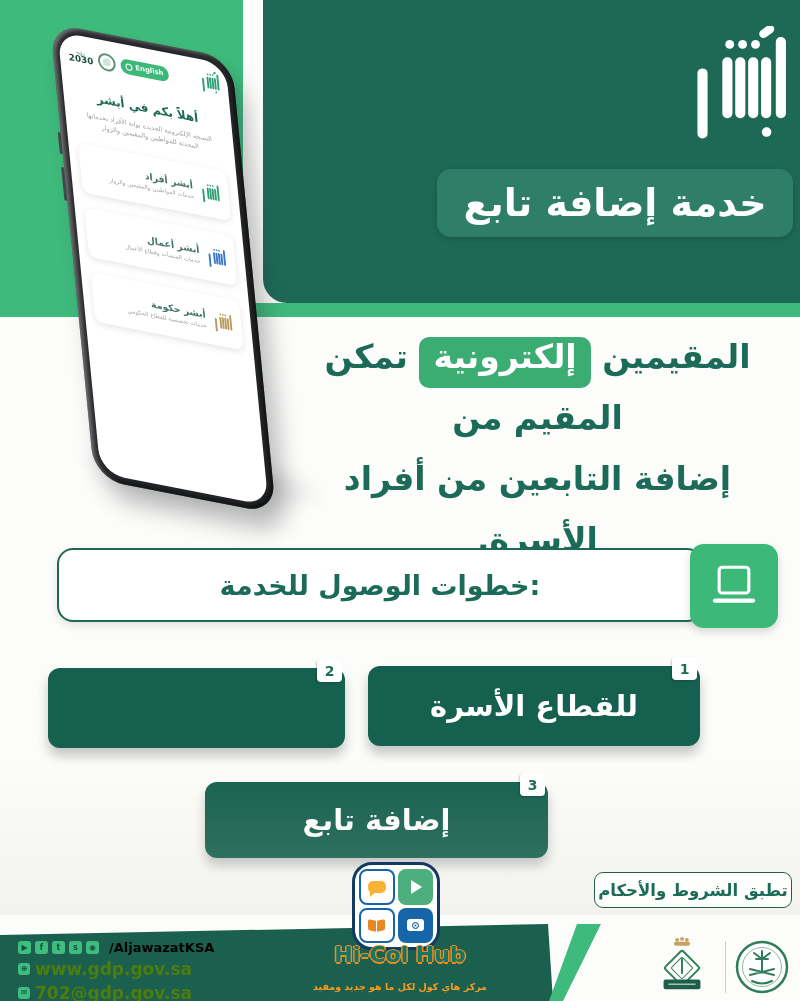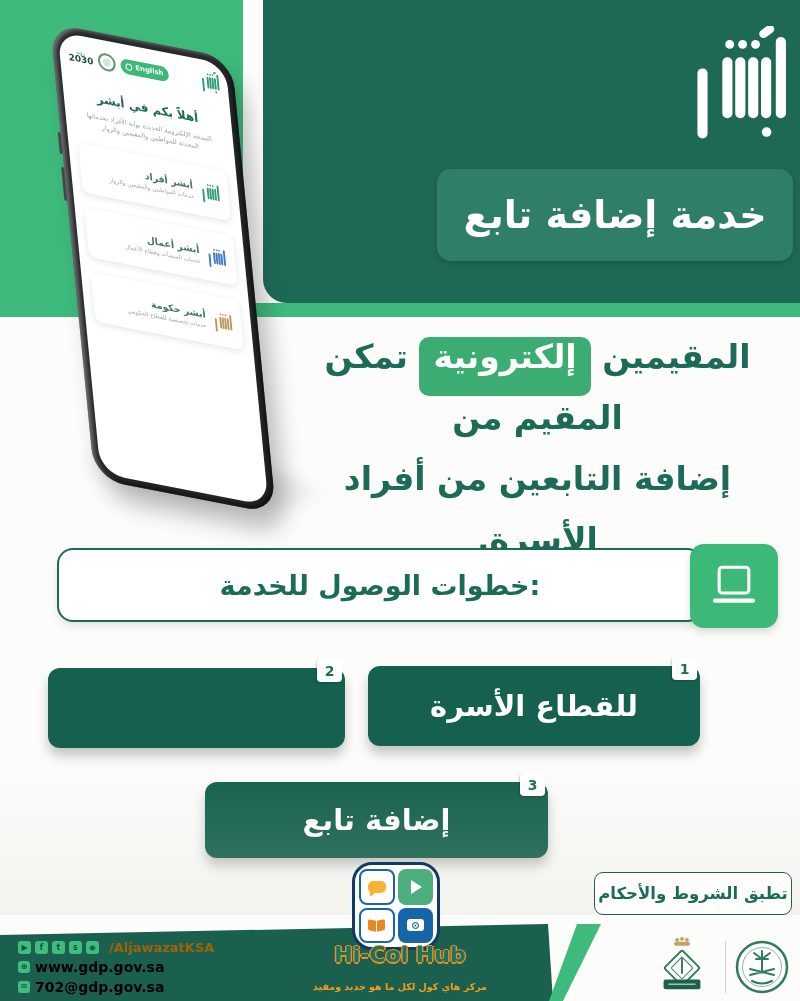--- a/index.html
+++ b/index.html
@@ -6,21 +6,21 @@
   *{box-sizing:border-box;font-family:"DejaVu Sans","Liberation Sans",sans-serif;}
   #canvas{position:relative;width:800px;height:1001px;background:#fcfcfa;overflow:hidden;margin:0 auto;}
 
   
   .green-left{position:absolute;left:0;top:0;width:243px;height:317px;background:#3EBB7C;}
   .white-gap{position:absolute;left:243px;top:0;width:20px;height:303px;background:#fcfcfa;}
   .teal-panel{position:absolute;left:263px;top:0;width:537px;height:303px;background:#1E6956;border-radius:0 0 0 24px;}
   .green-strip{position:absolute;left:243px;top:303px;width:557px;height:14px;background:#3EBB7C;border-radius:0 0 0 8px;}
 
   .absher-logo{position:absolute;left:686px;top:26px;width:104px;height:118px;}
-  .service-badge{position:absolute;left:437px;top:169px;width:356px;height:92px;background:#2F7E68;
+  .service-badge{position:absolute;left:437px;top:169px;width:356px;height:68px;background:#2F7E68;
     border-radius:14px;display:flex;align-items:center;justify-content:center;color:#fff;
     font-size:38px;font-weight:bold;box-shadow:0 2px 6px rgba(0,0,0,.18);}
 
   
   .phone-shadow{position:absolute;left:78px;top:448px;width:250px;height:58px;border-radius:50%;
     background:radial-gradient(closest-side,rgba(30,35,40,.30),rgba(30,35,40,0));filter:blur(6px);transform:rotate(9deg);}
   .phone{position:absolute;left:50px;top:23px;width:185px;height:458px;transform-origin:0 0;
     transform:matrix(0.982,0.191,0.097,0.995,0,0);background:#26282b;border-radius:30px;
     box-shadow:inset 4px 2px 4px -1px rgba(255,255,255,.35), inset -3px -3px 5px rgba(0,0,0,.6),
       10px 18px 22px rgba(35,40,45,.30);}
@@ -41,39 +41,39 @@
   .scr-card{margin:15px 10px 0;height:50px;background:#fff;border-radius:8px;
     box-shadow:0 2px 6px rgba(60,70,70,.14);display:flex;flex-direction:row-reverse;align-items:center;
     gap:7px;padding:0 9px;}
   .scr-card .ctxt{text-align:right;direction:rtl;}
   .scr-card .ct{font-size:9.5px;font-weight:bold;color:#45756a;line-height:1.2;}
   .scr-card .cs{font-size:5.8px;color:#a0a8a5;margin-top:2px;}
 
   
   .intro{position:absolute;left:280px;top:326px;width:515px;direction:rtl;text-align:center;
     font-size:33px;font-weight:bold;color:#1C6B58;line-height:1.85;}
-  .hl-pill{background:#3BAD72;color:#fff;border-radius:10px;padding:0px 14px 20px;}
+  .hl-pill{background:#3BAD72;color:#fff;border-radius:10px;padding:0px 14px 12px;}
 
   
   .steps-bar{position:absolute;left:57px;top:548px;width:646px;height:74px;background:#fff;
     border:2.5px solid #1E6956;border-radius:16px;display:flex;align-items:center;justify-content:center;
     font-size:27px;font-weight:bold;color:#1C6B58;box-shadow:0 4px 8px rgba(0,0,0,.10);}
   .laptop-box{position:absolute;left:690px;top:544px;width:88px;height:84px;background:#3CB878;
     border-radius:14px;display:flex;align-items:center;justify-content:center;box-shadow:0 4px 8px rgba(0,0,0,.15);}
 
   
   .step-btn{position:absolute;background:#15604E;border-radius:12px;display:flex;align-items:center;
     justify-content:center;color:#fff;font-weight:bold;font-size:29px;box-shadow:0 8px 12px rgba(0,0,0,.22);
     border:none;cursor:pointer;}
   .num-badge{position:absolute;top:-9px;right:3px;width:25px;height:23px;background:#fff;border-radius:4px;
     display:flex;align-items:center;justify-content:center;font-size:14px;font-weight:bold;color:#1C6B58;
     box-shadow:-1px 1px 2px rgba(0,0,0,.2);}
 
   
-  .terms{position:absolute;left:594px;top:872px;width:198px;height:43px;background:#fefefc;
+  .terms{position:absolute;left:594px;top:872px;width:198px;height:36px;background:#fefefc;
     border:1.5px solid #255e4f;border-radius:9px;display:flex;align-items:center;justify-content:center;
     font-size:16.5px;font-weight:bold;color:#1C6B58;}
 
   
   .wm-box{position:absolute;left:352px;top:862px;width:88px;height:88px;background:#fff;border:3px solid #123a63;
     border-radius:20px;display:grid;grid-template-columns:1fr 1fr;grid-template-rows:1fr 1fr;gap:3px;padding:4px;z-index:6;}
   .wm-tile{border-radius:8px;position:relative;display:flex;align-items:center;justify-content:center;}
   .wm-tl{border:2.5px solid #1565a7;background:#fff;}
   .wm-tr{background:#4DAE7E;}
   .wm-bl{border:2.5px solid #1565a7;background:#fff;}
@@ -93,23 +93,23 @@
     color:#f59b20;z-index:6;direction:rtl;}
 
   
   .footer{position:absolute;left:0;top:915px;width:800px;height:86px;}
   .f-teal{position:absolute;inset:0;background:#1B5F4E;clip-path:polygon(0 20px,548px 9px,553px 86px,0 86px);}
   .f-check{position:absolute;inset:0;background:#3DBA7C;clip-path:polygon(577px 9px,601px 9px,563px 86px,549px 86px);}
   .f-left{position:absolute;left:18px;top:25px;}
   .soc-row{display:flex;align-items:center;gap:4px;}
   .soc-ic{width:13px;height:13px;background:#3FBD7F;border-radius:3px;color:#14523f;font-size:8px;font-weight:bold;
     display:flex;align-items:center;justify-content:center;line-height:1;}
-  .soc-handle{margin-left:6px;font-size:13px;font-weight:bold;color:#a16207;}
+  .soc-handle{margin-left:6px;font-size:13px;font-weight:bold;color:#000000;}
   .f-line{display:flex;align-items:center;gap:5px;margin-top:4px;}
-  .f-line .txt{font-size:14px;font-weight:600;color:#000000;}
+  .f-line .txt{font-size:17px;font-weight:600;color:#4d7c0f;}
   .f-logos{position:absolute;right:10px;top:20px;display:flex;align-items:center;gap:8px;}
   .sep{width:1px;height:52px;background:#c9cfcb;}
   .fade{position:absolute;left:0;top:760px;width:800px;height:155px;
     background:linear-gradient(rgba(210,208,200,0),rgba(210,208,200,.22));pointer-events:none;}
 </style>
 </head>
 <body>
 
 <div id="canvas">
 

